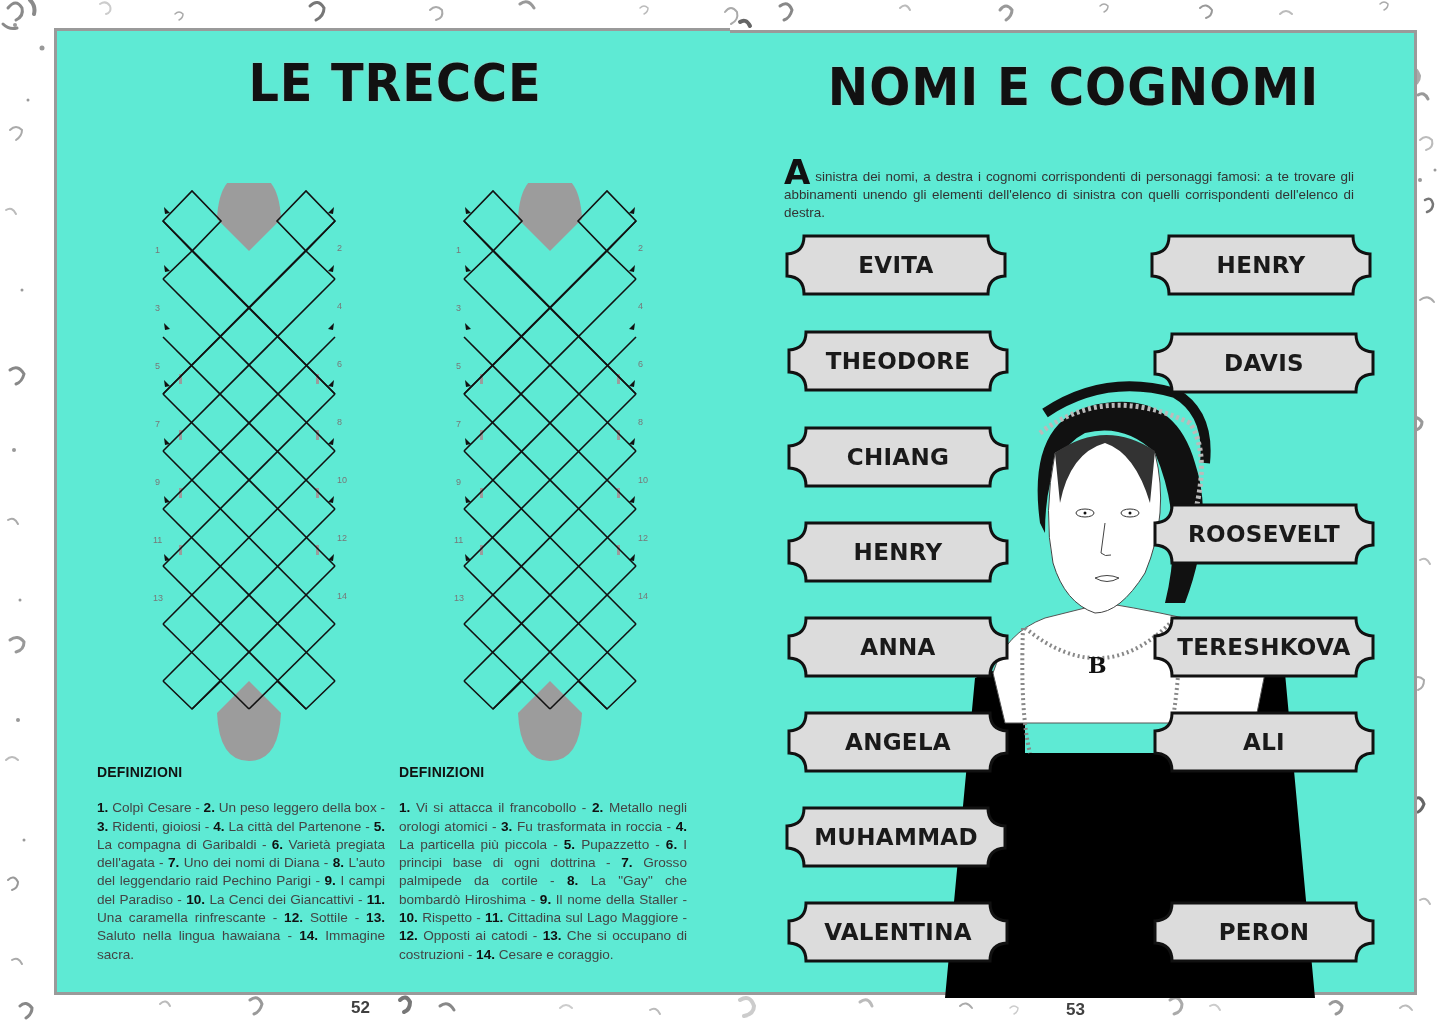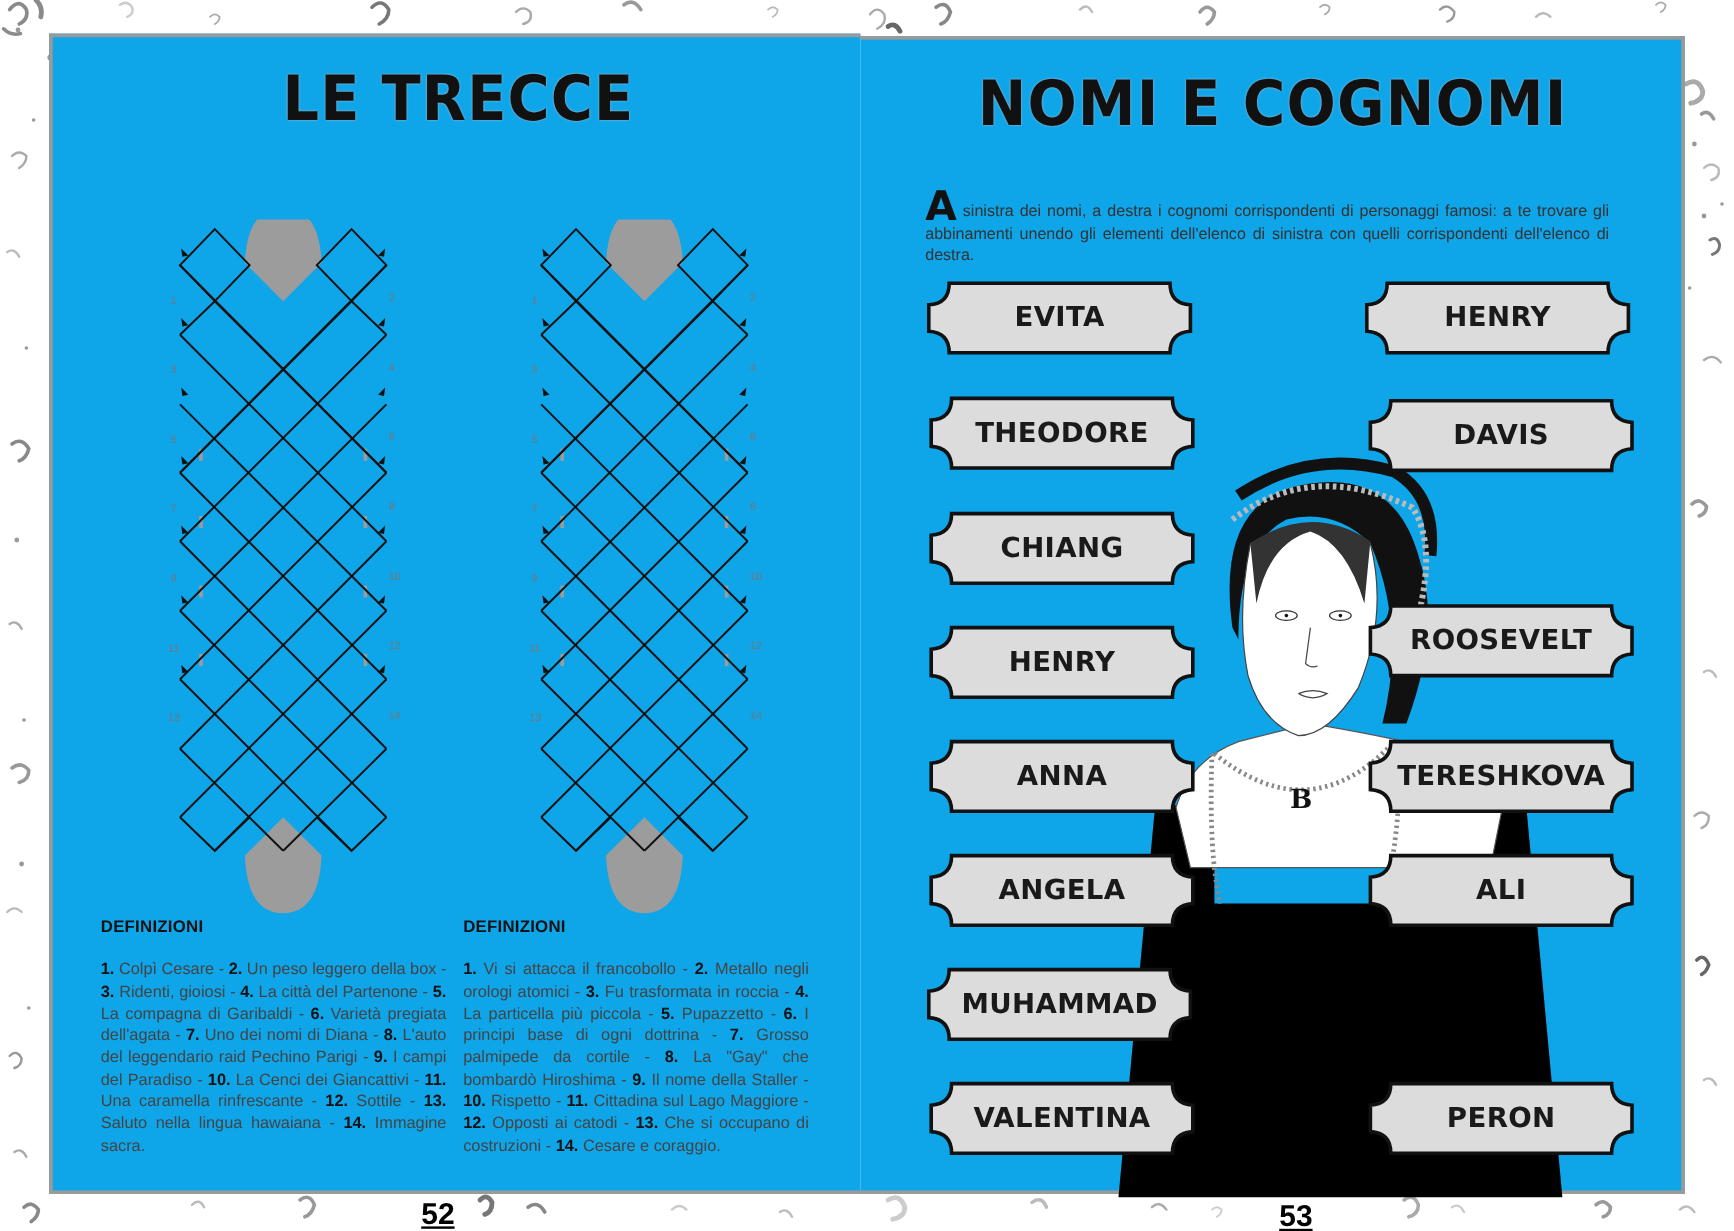--- a/index.html
+++ b/index.html
@@ -4,43 +4,44 @@
 <style>
   html, body { margin:0; padding:0; }
   body {
     width:1445px; height:1026px; position:relative; overflow:hidden;
     background:#ffffff;
     font-family:"Liberation Sans", "DejaVu Sans", sans-serif;
     color:#222;
   }
   .bg-deco { position:absolute; inset:0; z-index:0; }
   .page {
-    position:absolute; background:#0ea5e9; z-index:1;
+    position:absolute; background:#5eead4; z-index:1;
     box-sizing:border-box;
+    margin-left:13px;
   }
   .page-left { left:41px; top:28px; width:676px; height:967px;
     border-left:3px solid #9a9a9a; border-top:3px solid #9a9a9a; border-bottom:3px solid #9a9a9a; }
   .page-right { left:717px; top:30px; width:687px; height:965px;
     border-right:3px solid #9a9a9a; border-top:3px solid #9a9a9a; border-bottom:3px solid #9a9a9a; }
   .title {
     position:absolute; margin:0; font-family:"DejaVu Sans", sans-serif; font-weight:bold;
     color:#111; letter-spacing:1px; text-align:center;
     text-shadow:0 0 2px #bbb;
   }
   .title-left { left:0; width:676px; top:22px; font-size:52px; transform:scaleX(0.92); }
   .title-right { left:0; width:687px; top:24px; font-size:52px; transform:scaleX(0.93); }
   .intro { position:absolute; font-size:13.4px; line-height:18px; color:#333; text-align:justify; }
   .dropcap { font-family:"DejaVu Sans", sans-serif; font-weight:bold; font-size:34px; line-height:28px; color:#111; vertical-align:-3px; }
   .intro-left { left:41px; top:108px; width:460px; }
   .intro-right { left:54px; top:112px; width:570px; }
   .grid { position:absolute; }
   .defs { position:absolute; width:288px; font-size:13.6px; line-height:18.3px; color:#444; text-align:justify; }
   .defs h4 { margin:0 0 18px 0; font-size:14px; font-weight:bold; color:#111; letter-spacing:0.2px; }
   .defs b { color:#111; }
-  .page-num { position:absolute; font-size:25px; font-weight:bold; color:#000000; z-index:3;text-decoration:underline; }
+  .page-num { position:absolute; font-size:17px; font-weight:bold; color:#404040; z-index:3; }
   .plaque { position:absolute; width:224px; height:64px; z-index:4; }
   .plaque svg { position:absolute; left:0; top:0; }
   .plaque span {
     position:absolute; left:0; right:0; top:0; bottom:0; display:flex; align-items:center; justify-content:center;
     font-family:"DejaVu Sans", sans-serif; font-weight:bold; font-size:23px; color:#1a1a1a; letter-spacing:0.3px;
   }
   .portrait { position:absolute; z-index:2; }
 </style>
 </head>
 <body>

